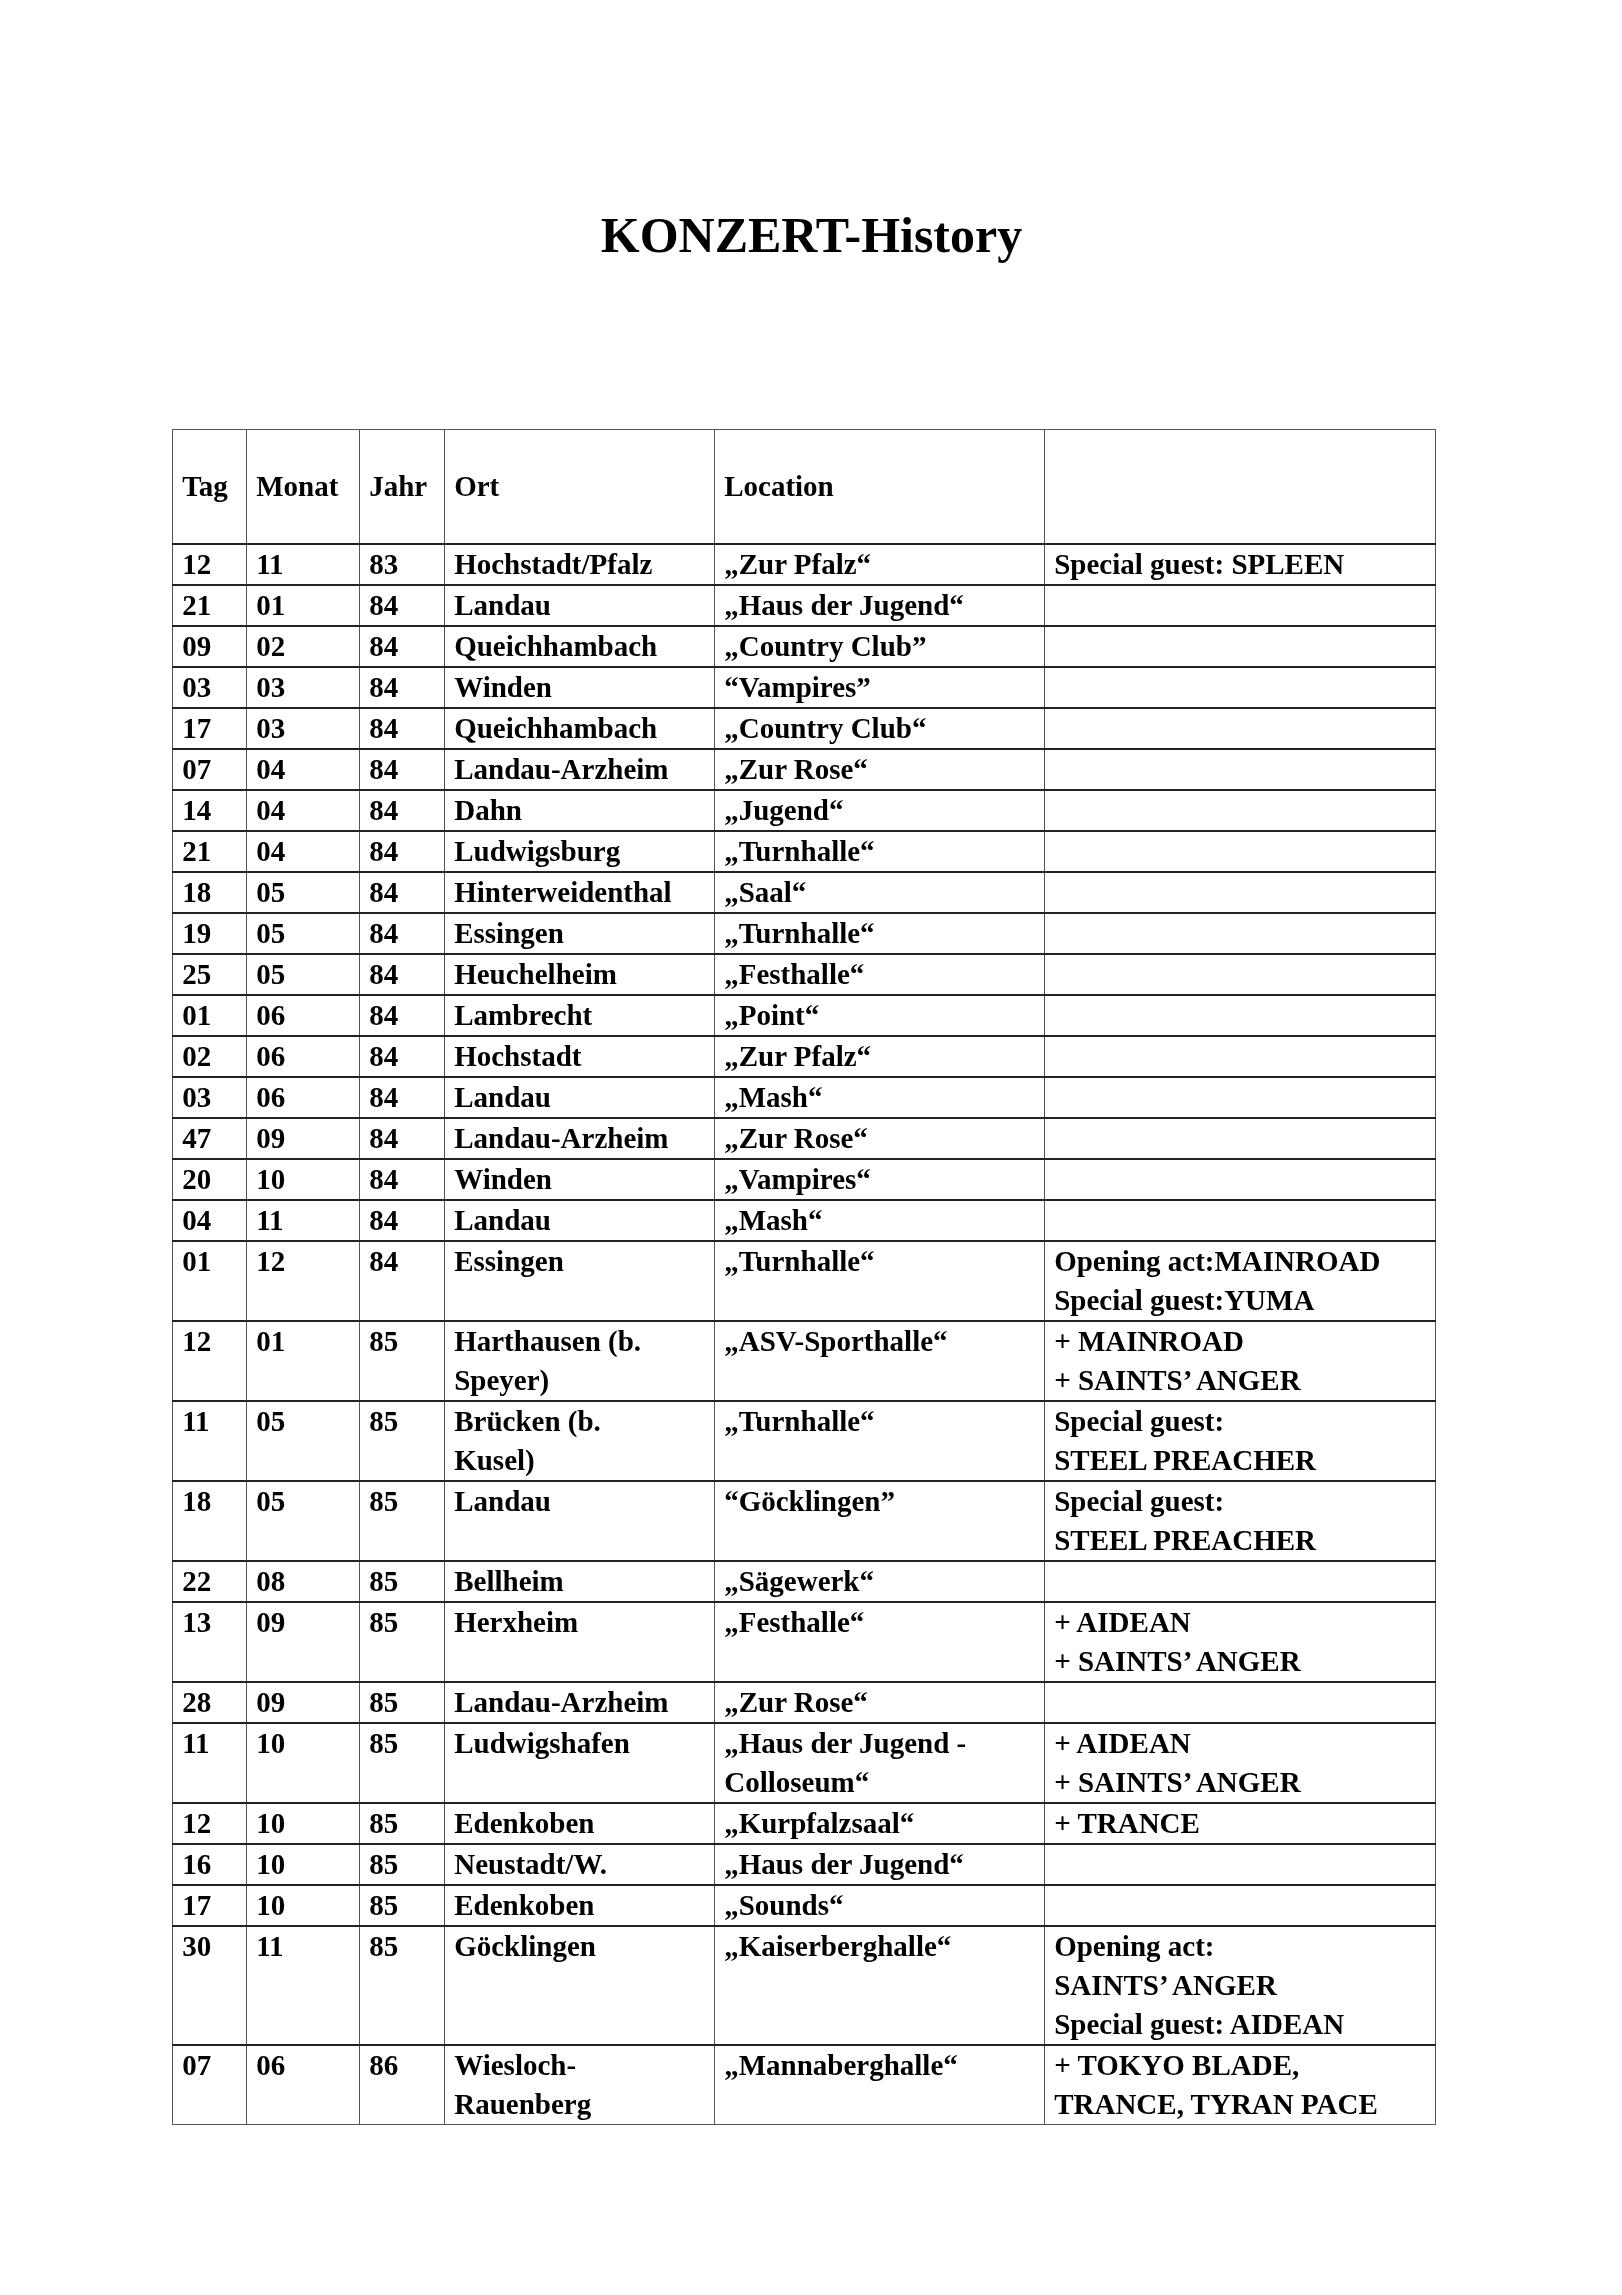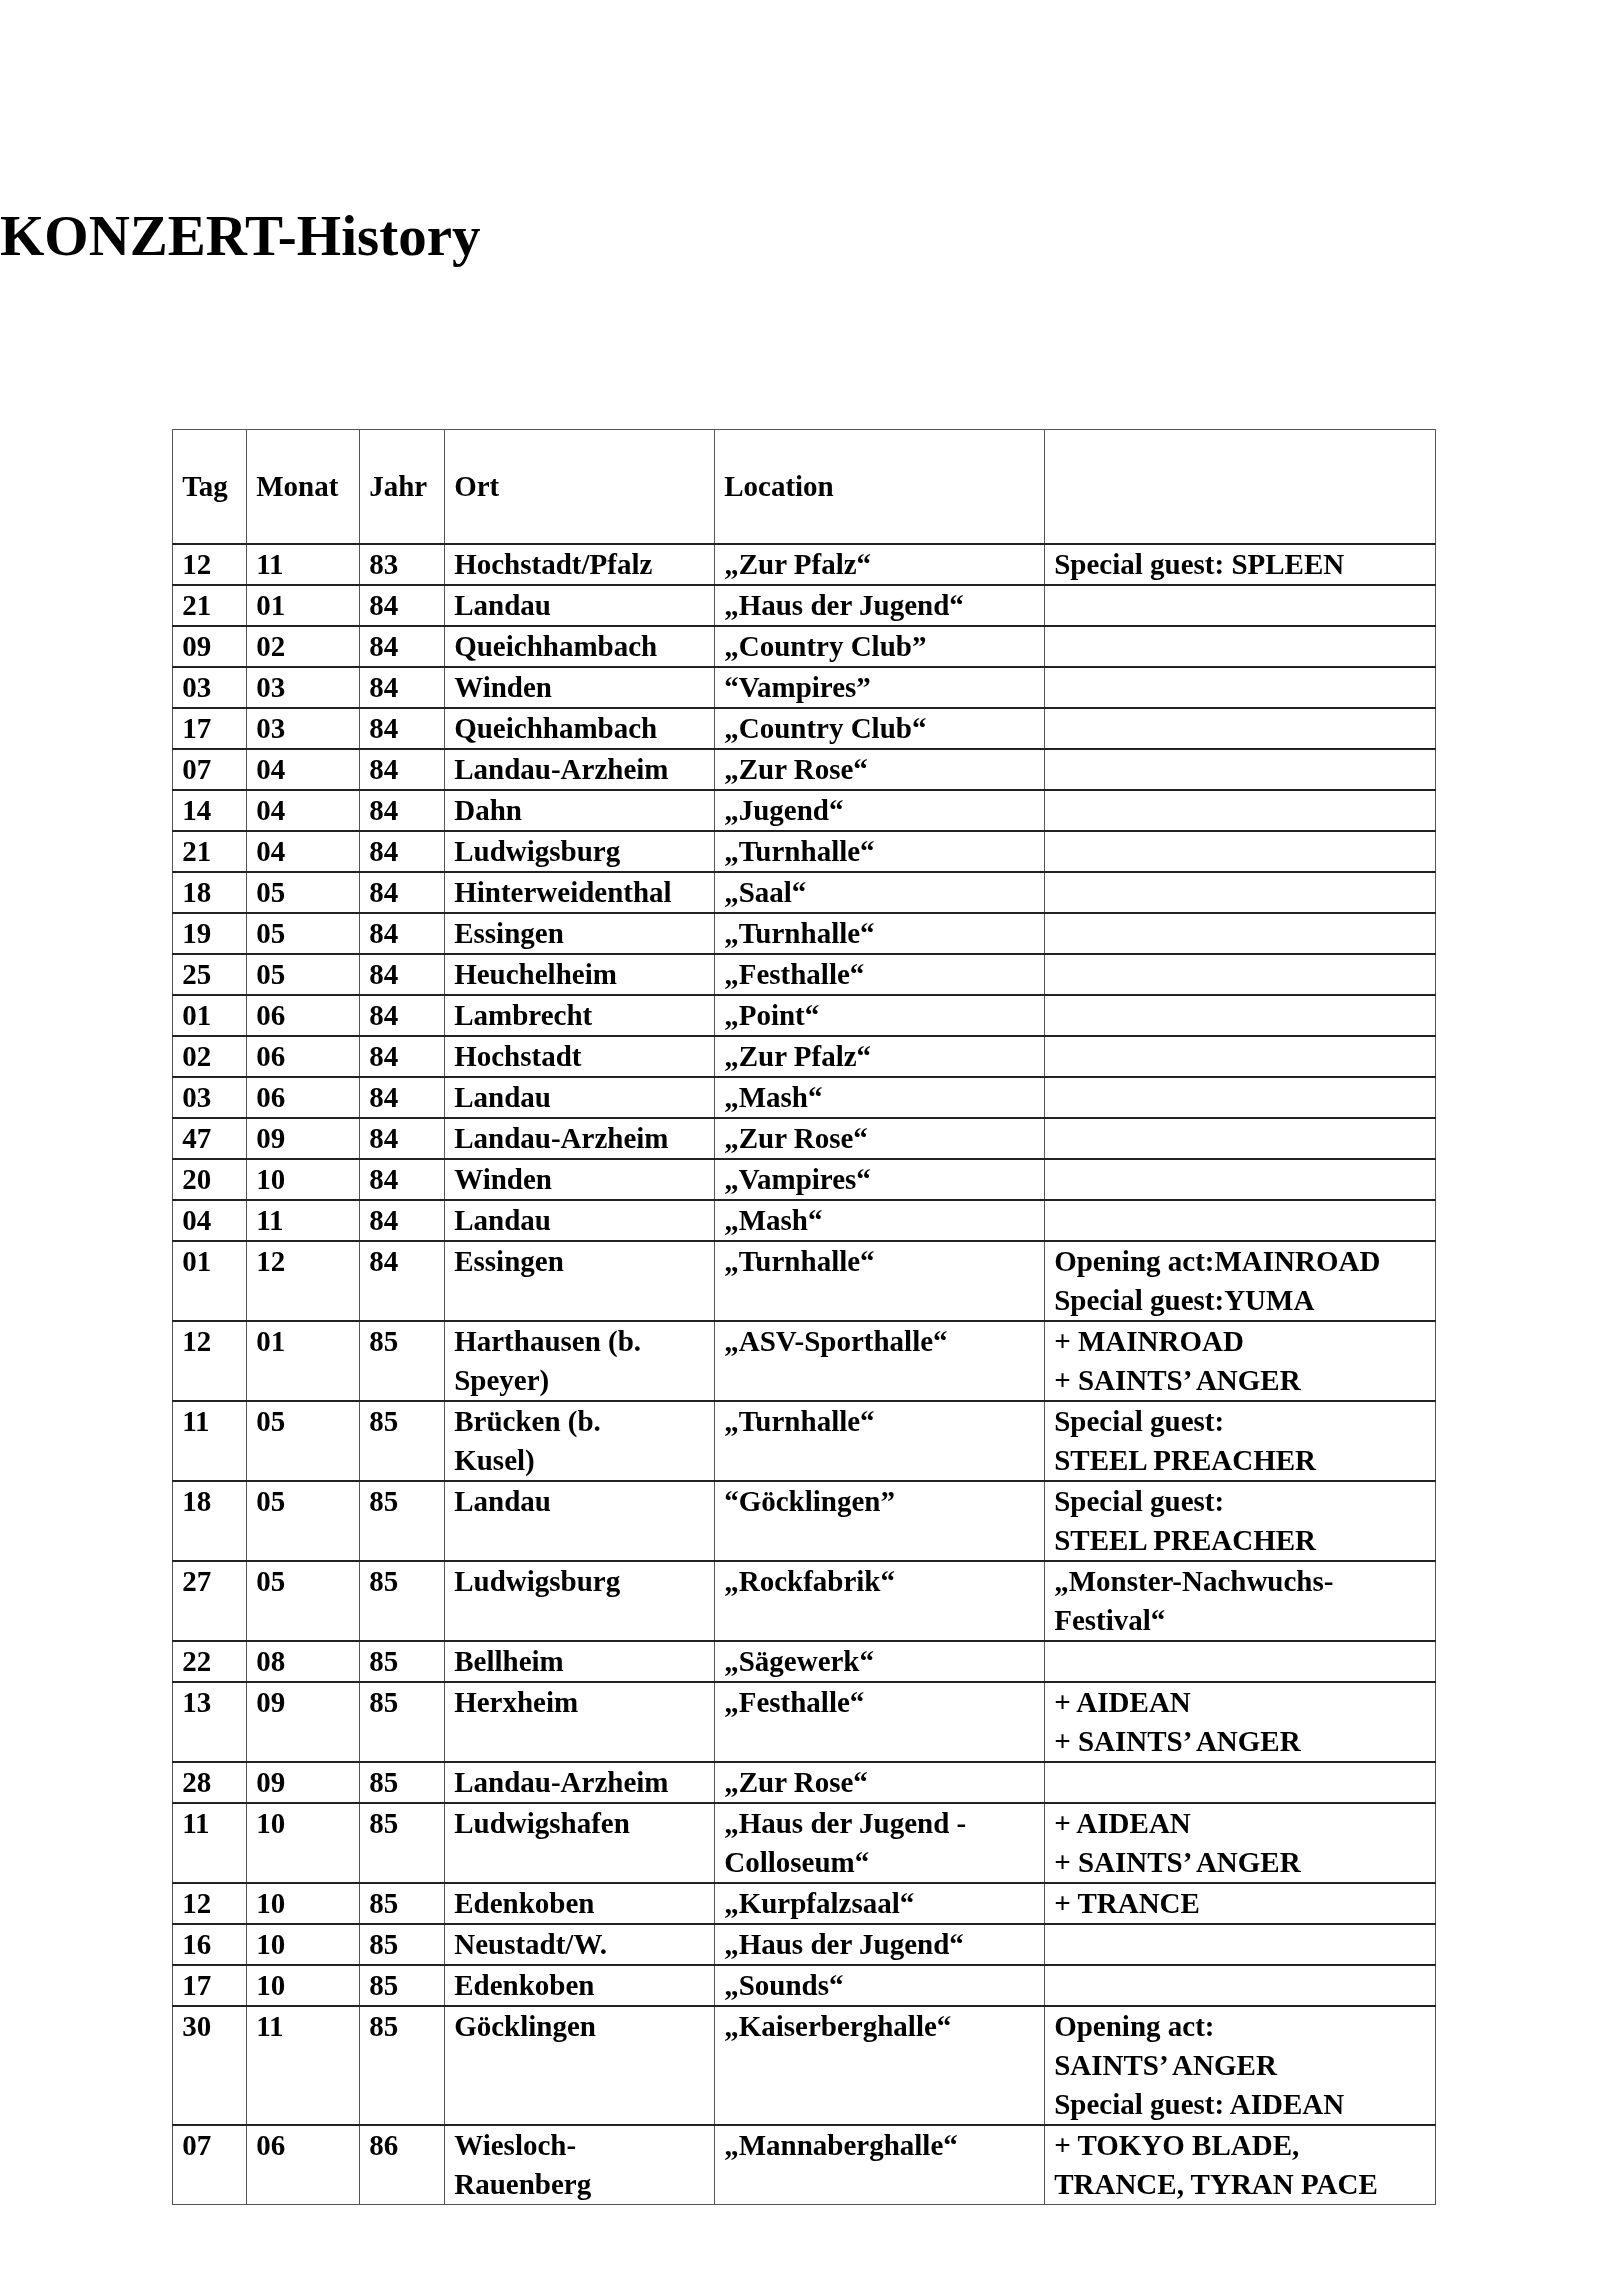--- a/index.html
+++ b/index.html
@@ -1,19 +1,19 @@
 <!DOCTYPE html>
 <html style="font-size:10.5px"><head>
 <meta charset="utf-8">
 <style>
   html, body { margin:0; padding:0; background:#ffffff; }
   body { width:1623px; height:2295px; position:relative; overflow:hidden;
          font-family:"Liberation Serif", "DejaVu Serif", serif; color:#000; }
-  .title { position:absolute; left:0; width:1623px; top:193px; text-align:left;
-           font-size:57px; font-weight:bold; line-height:85px; letter-spacing:0px; }
+  .title { position:absolute; left:0; width:1623px; top:193px; text-align:center;
+           font-size:50px; font-weight:bold; line-height:85px; letter-spacing:0px; }
   table.history { position:absolute; left:172px; top:429px; width:1263px;
                   border-collapse:collapse; table-layout:fixed; }
   table.history td, table.history th {
     border:1.3px solid #555; padding:0 0 0 9.2px; vertical-align:top;
     font-size:29px; font-weight:bold; line-height:39px; text-align:left;
     white-space:normal; overflow:hidden; }
   table.history th { height:113px; vertical-align:middle; font-weight:bold; }
   table.history tr.row td { border-top:2px solid #222; }
   .col-tag { width:74px; } .col-monat { width:113px; } .col-jahr { width:85px; }
   .col-ort { width:270px; } .col-loc { width:330px; } .col-note { width:391px; }
@@ -465,41 +465,20 @@
         <td>
           <span class="line">“Göcklingen”</span>
         </td>
         <td>
           <span class="line">Special guest:</span>
           <span class="line">STEEL PREACHER</span>
         </td>
       </tr>
       <tr class="row">
         <td>
-          <span class="line">27</span>
-        </td>
-        <td>
-          <span class="line">05</span>
-        </td>
-        <td>
-          <span class="line">85</span>
-        </td>
-        <td>
-          <span class="line">Ludwigsburg</span>
-        </td>
-        <td>
-          <span class="line">„Rockfabrik“</span>
-        </td>
-        <td>
-          <span class="line">„Monster-Nachwuchs-</span>
-          <span class="line">Festival“</span>
-        </td>
-      </tr>
-      <tr class="row">
-        <td>
           <span class="line">22</span>
         </td>
         <td>
           <span class="line">08</span>
         </td>
         <td>
           <span class="line">85</span>
         </td>
         <td>
           <span class="line">Bellheim</span>

